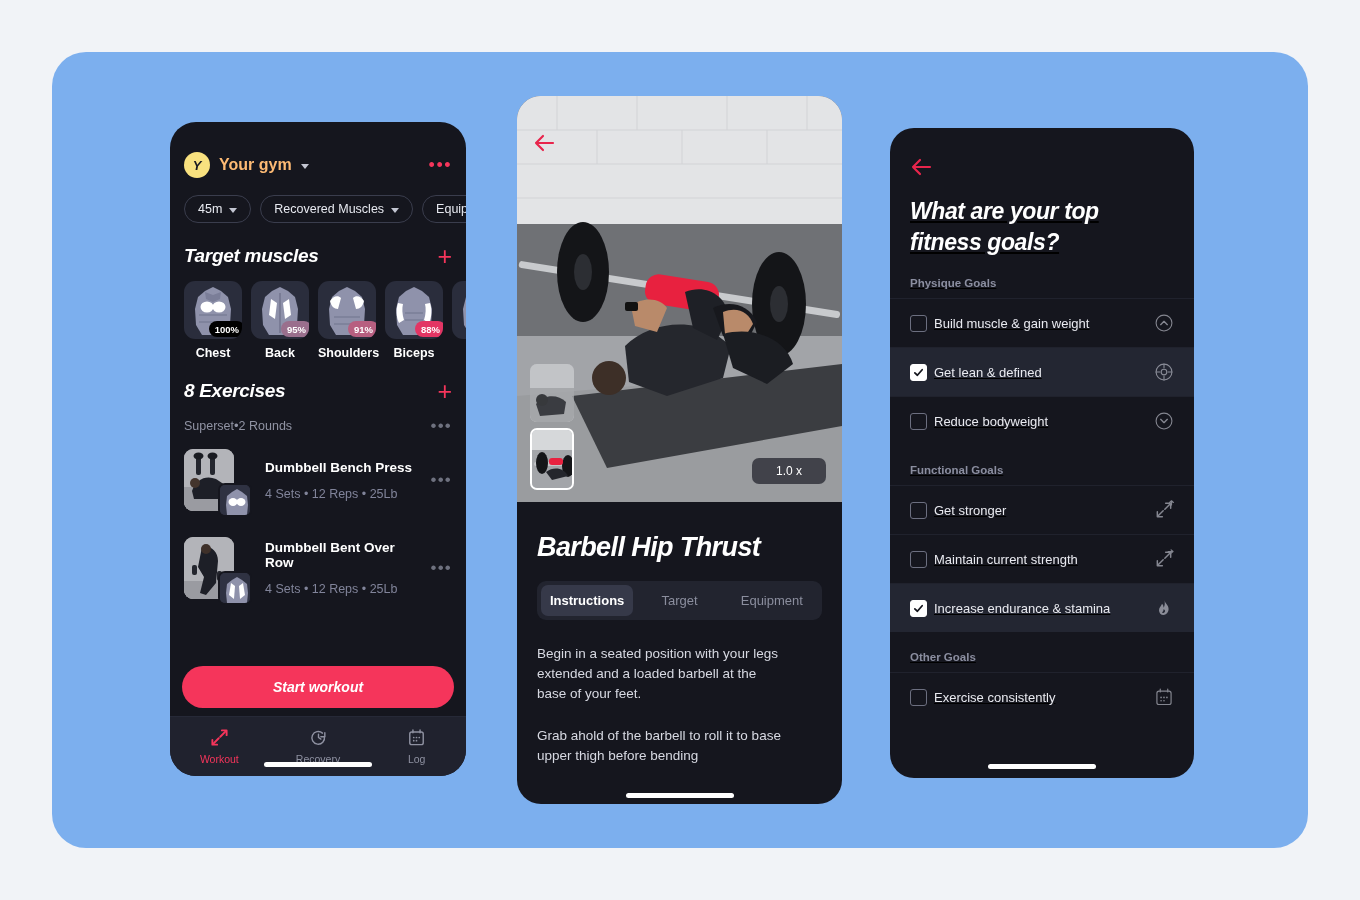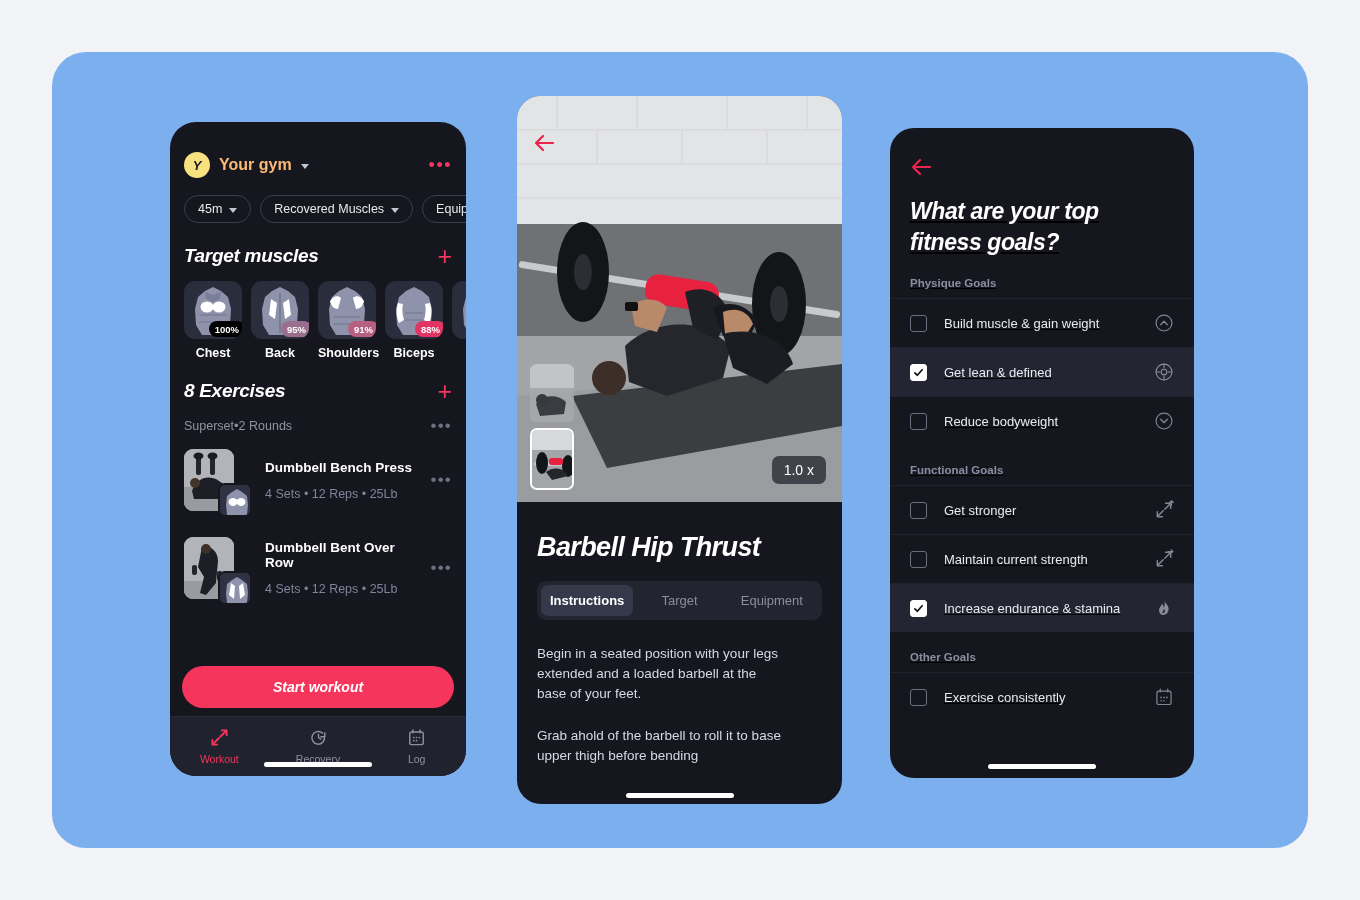--- a/index.html
+++ b/index.html
@@ -151,21 +151,21 @@
     width: 44px; height: 58px; border-radius: 7px;
     overflow: hidden; margin-bottom: 6px; background: #b9bcc2;
     opacity: .75;
   }
   .strip-item.sel {
     border: 2.5px solid #ffffff; opacity: 1; height: 62px;
   }
   .speed-badge {
     position: absolute; right: 16px; bottom: 18px; z-index: 4;
     background: rgba(30,32,42,.72); color: #ffffff;
-    font-size: 14px; padding: 6px 12px; border-radius: 7px; margin-left: 38px;
+    font-size: 12px; padding: 6px 24px; border-radius: 7px; margin-left: 38px;
   }
   .p2-body { padding: 30px 20px 0 20px; }
   .p2-title {
     color: #ffffff; font-size: 27px; font-weight: 700;
     font-style: italic; letter-spacing: -0.6px;
   }
   .tabs {
     display: flex; margin-top: 18px; background: #22242f;
     border-radius: 9px; padding: 4px;
   }
@@ -190,21 +190,21 @@
   .p3-title {
     color: #ffffff; font-size: 23px; font-weight: 700;
     font-style: italic; line-height: 31px; letter-spacing: -0.4px;
     margin-top: 20px;
   }
   .grp-label {
     color: #8b8ea0; font-size: 11.5px; font-weight: 700;
     padding: 19px 20px 9px 20px;
   }
   .goal {
-    display: flex; align-items: center; gap: 17px;
+    display: flex; align-items: center; gap: 7px;
     padding: 14px 20px; border-top: 1px solid #20222d;
   }
   .goal.sel { background: #23263200; background-color: #232632; }
   .cbox {
     width: 17px; height: 17px; border-radius: 3px;
     border: 1.5px solid #6c6f80; flex: 0 0 auto;
   }
   .cbox.on {
     background: #ffffff; border-color: #ffffff;
     display: flex; align-items: center; justify-content: center;

